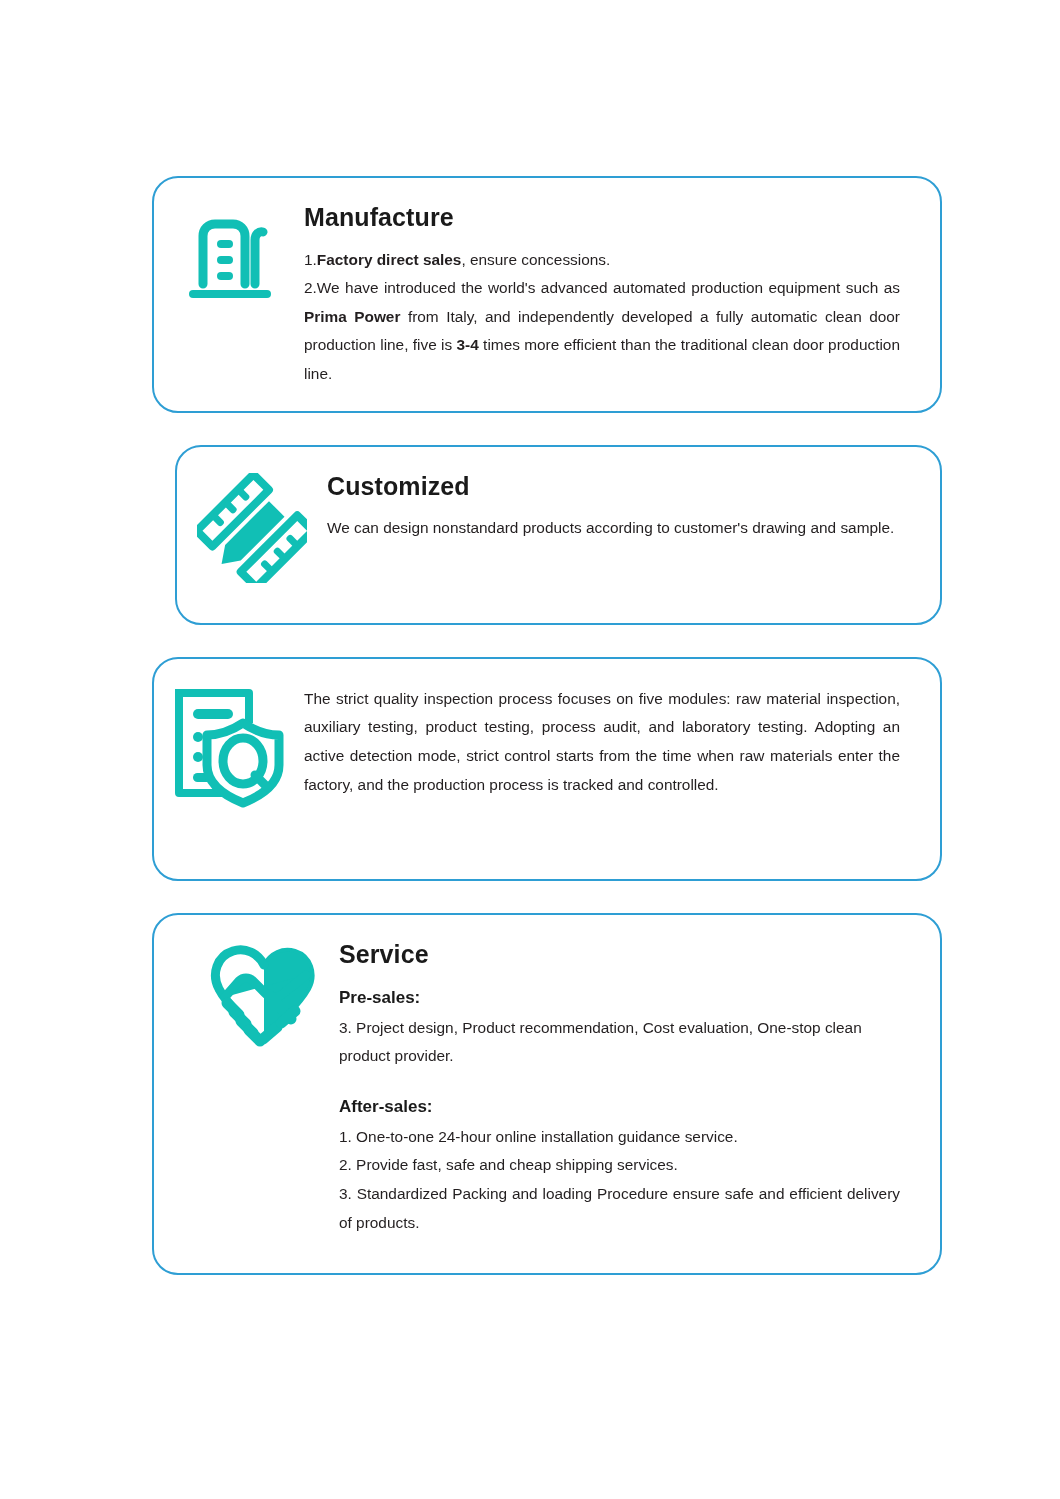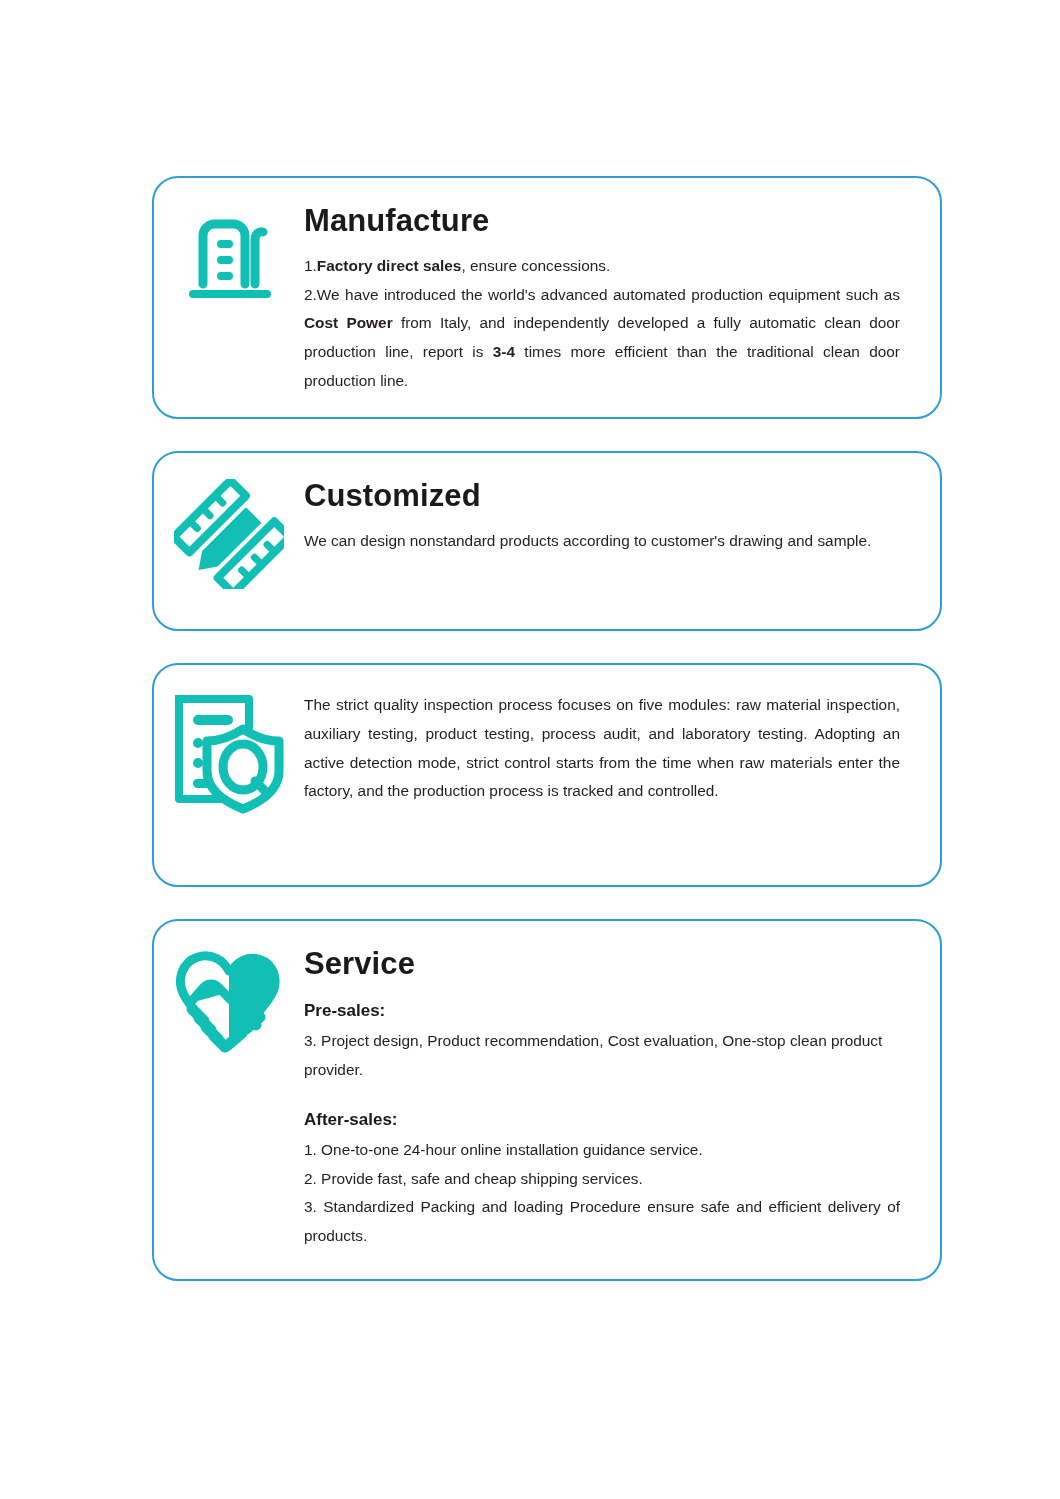--- a/index.html
+++ b/index.html
@@ -58,21 +58,21 @@
   .card-icon svg {
     display: block;
   }
 
   .card-body {
     flex: 1 1 auto;
     padding: 26px 40px 22px 0;
   }
 
   .card-title {
-    font-size: 31px;
+    font-size: 25px;
     font-weight: bold;
     color: #1a1a1a;
     margin: 0 0 14px 0;
     line-height: 1.1;
     letter-spacing: 0.1px;
   }
 
   .card-text {
     font-size: 15.4px;
     line-height: 1.86;
@@ -94,23 +94,23 @@
   }
 
   .gap {
     height: 20px;
   }
 
   b, strong { font-weight: bold; margin-top: 32px; }
 
   
   #card-manufacture { min-height: 222px; }
-  #card-customized  { min-height: 180px; }
+  #card-customized  { min-height: 180px; margin-left: 23px; }
   #card-quality     { min-height: 224px; }
-  #card-service     { min-height: 362px; }
+  #card-service     { min-height: 362px; padding-left: 35px; }
 </style>
 </head>
 <body style="background: rgb(255, 255, 255); color: rgb(35, 31, 32);">
 
 <div class="page">
   <div class="cards">
 
     <div class="card" id="card-manufacture" style="border-color: rgb(46, 158, 212);">
       <div class="card-icon">
         <span>
@@ -120,21 +120,21 @@
             <rect x="42" y="36" width="16" height="8" rx="4" fill="#11bfb5"></rect>
             <rect x="42" y="52" width="16" height="8" rx="4" fill="#11bfb5"></rect>
             <rect x="42" y="68" width="16" height="8" rx="4" fill="#11bfb5"></rect>
             <rect x="14" y="86" width="82" height="8" rx="4" fill="#11bfb5"></rect>
           </svg>
         </span>
       </div>
       <div class="card-body">
         <h2 class="card-title">Manufacture</h2>
         <p class="card-text nojust"><span>1.</span><b>Factory direct sales</b><span>, ensure concessions.</span></p>
-        <p class="card-text"><span>2.We have introduced the world's advanced automated production equipment such as </span><b>Cost Power</b><span> from Italy, and independently developed a fully automatic clean door production line, report is </span><b>3-4</b><span> times more efficient than the traditional clean door production line.</span></p>
+        <p class="card-text"><span>2.We have introduced the world's advanced automated production equipment such as </span><b>Prima Power</b><span> from Italy, and independently developed a fully automatic clean door production line, five is </span><b>3-4</b><span> times more efficient than the traditional clean door production line.</span></p>
       </div>
     </div>
 
     <div class="card" id="card-customized" style="border-color: rgb(46, 158, 212);">
       <div class="card-icon">
         <span>
           <svg width="110" height="110" viewBox="0 0 110 110" fill="none" xmlns="http://www.w3.org/2000/svg">
             <g transform="rotate(45 55 55)">
 
               <path d="M18 16 H40 V96 H18 Z" stroke="#11bfb5" stroke-width="8" stroke-linejoin="round" fill="none"></path>

